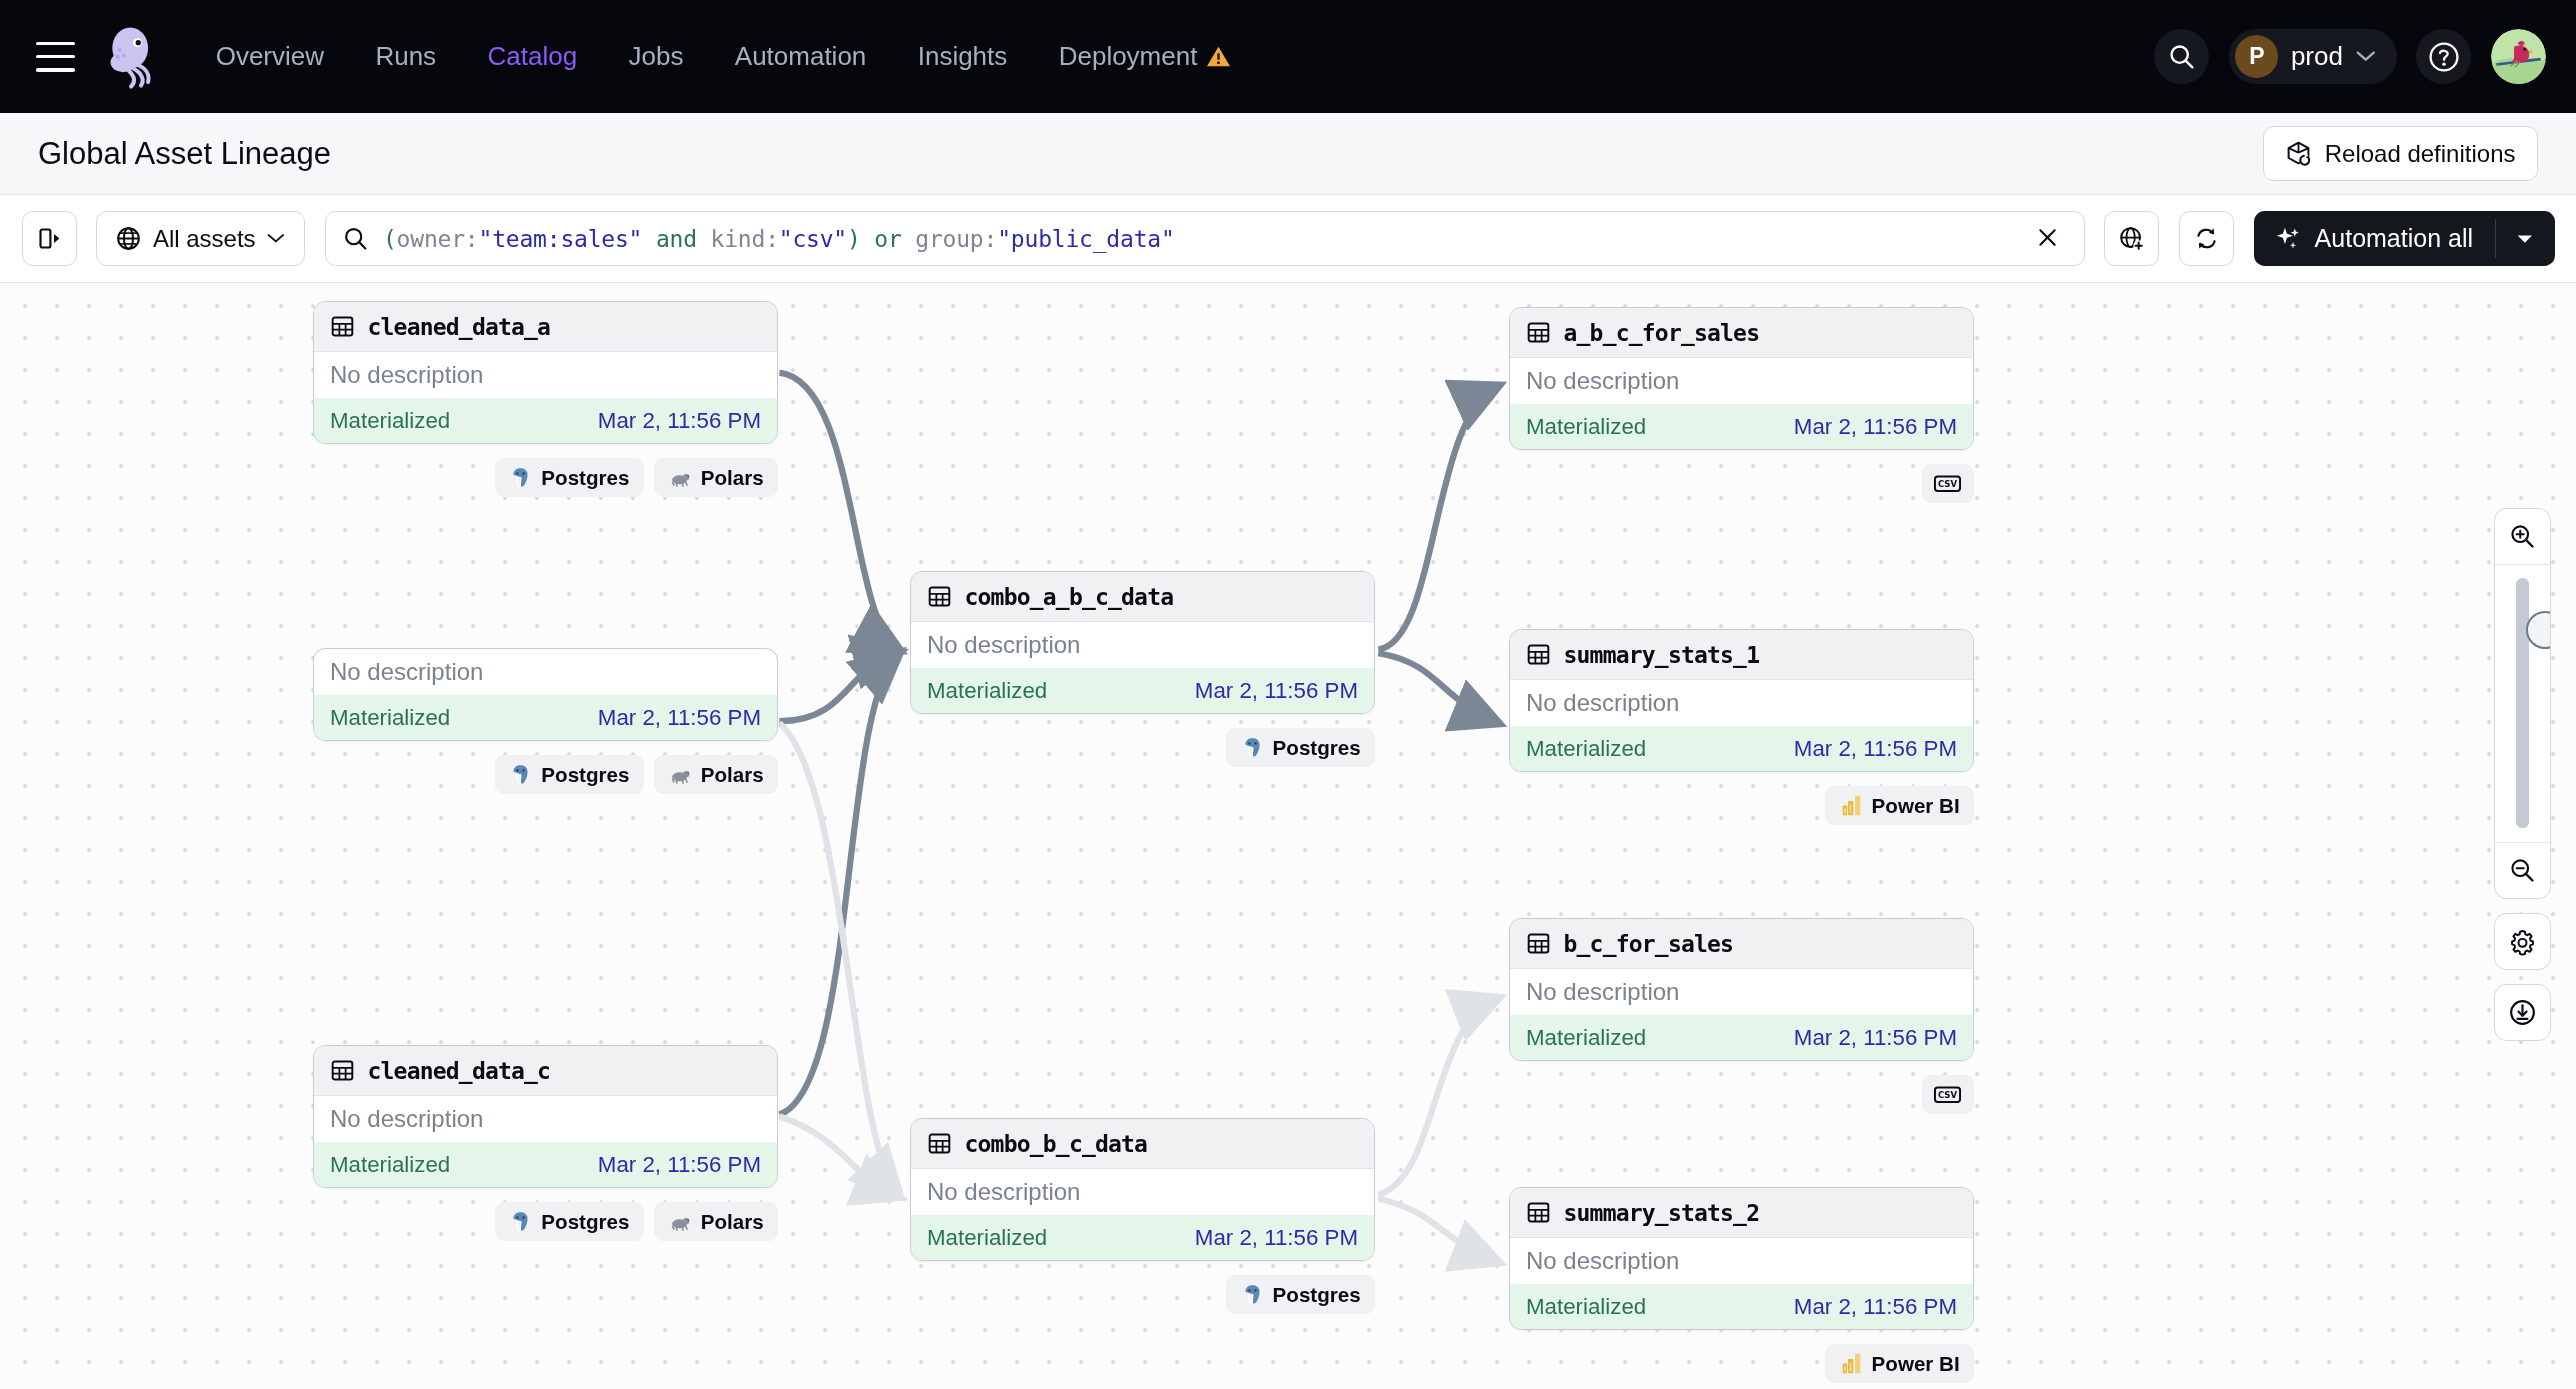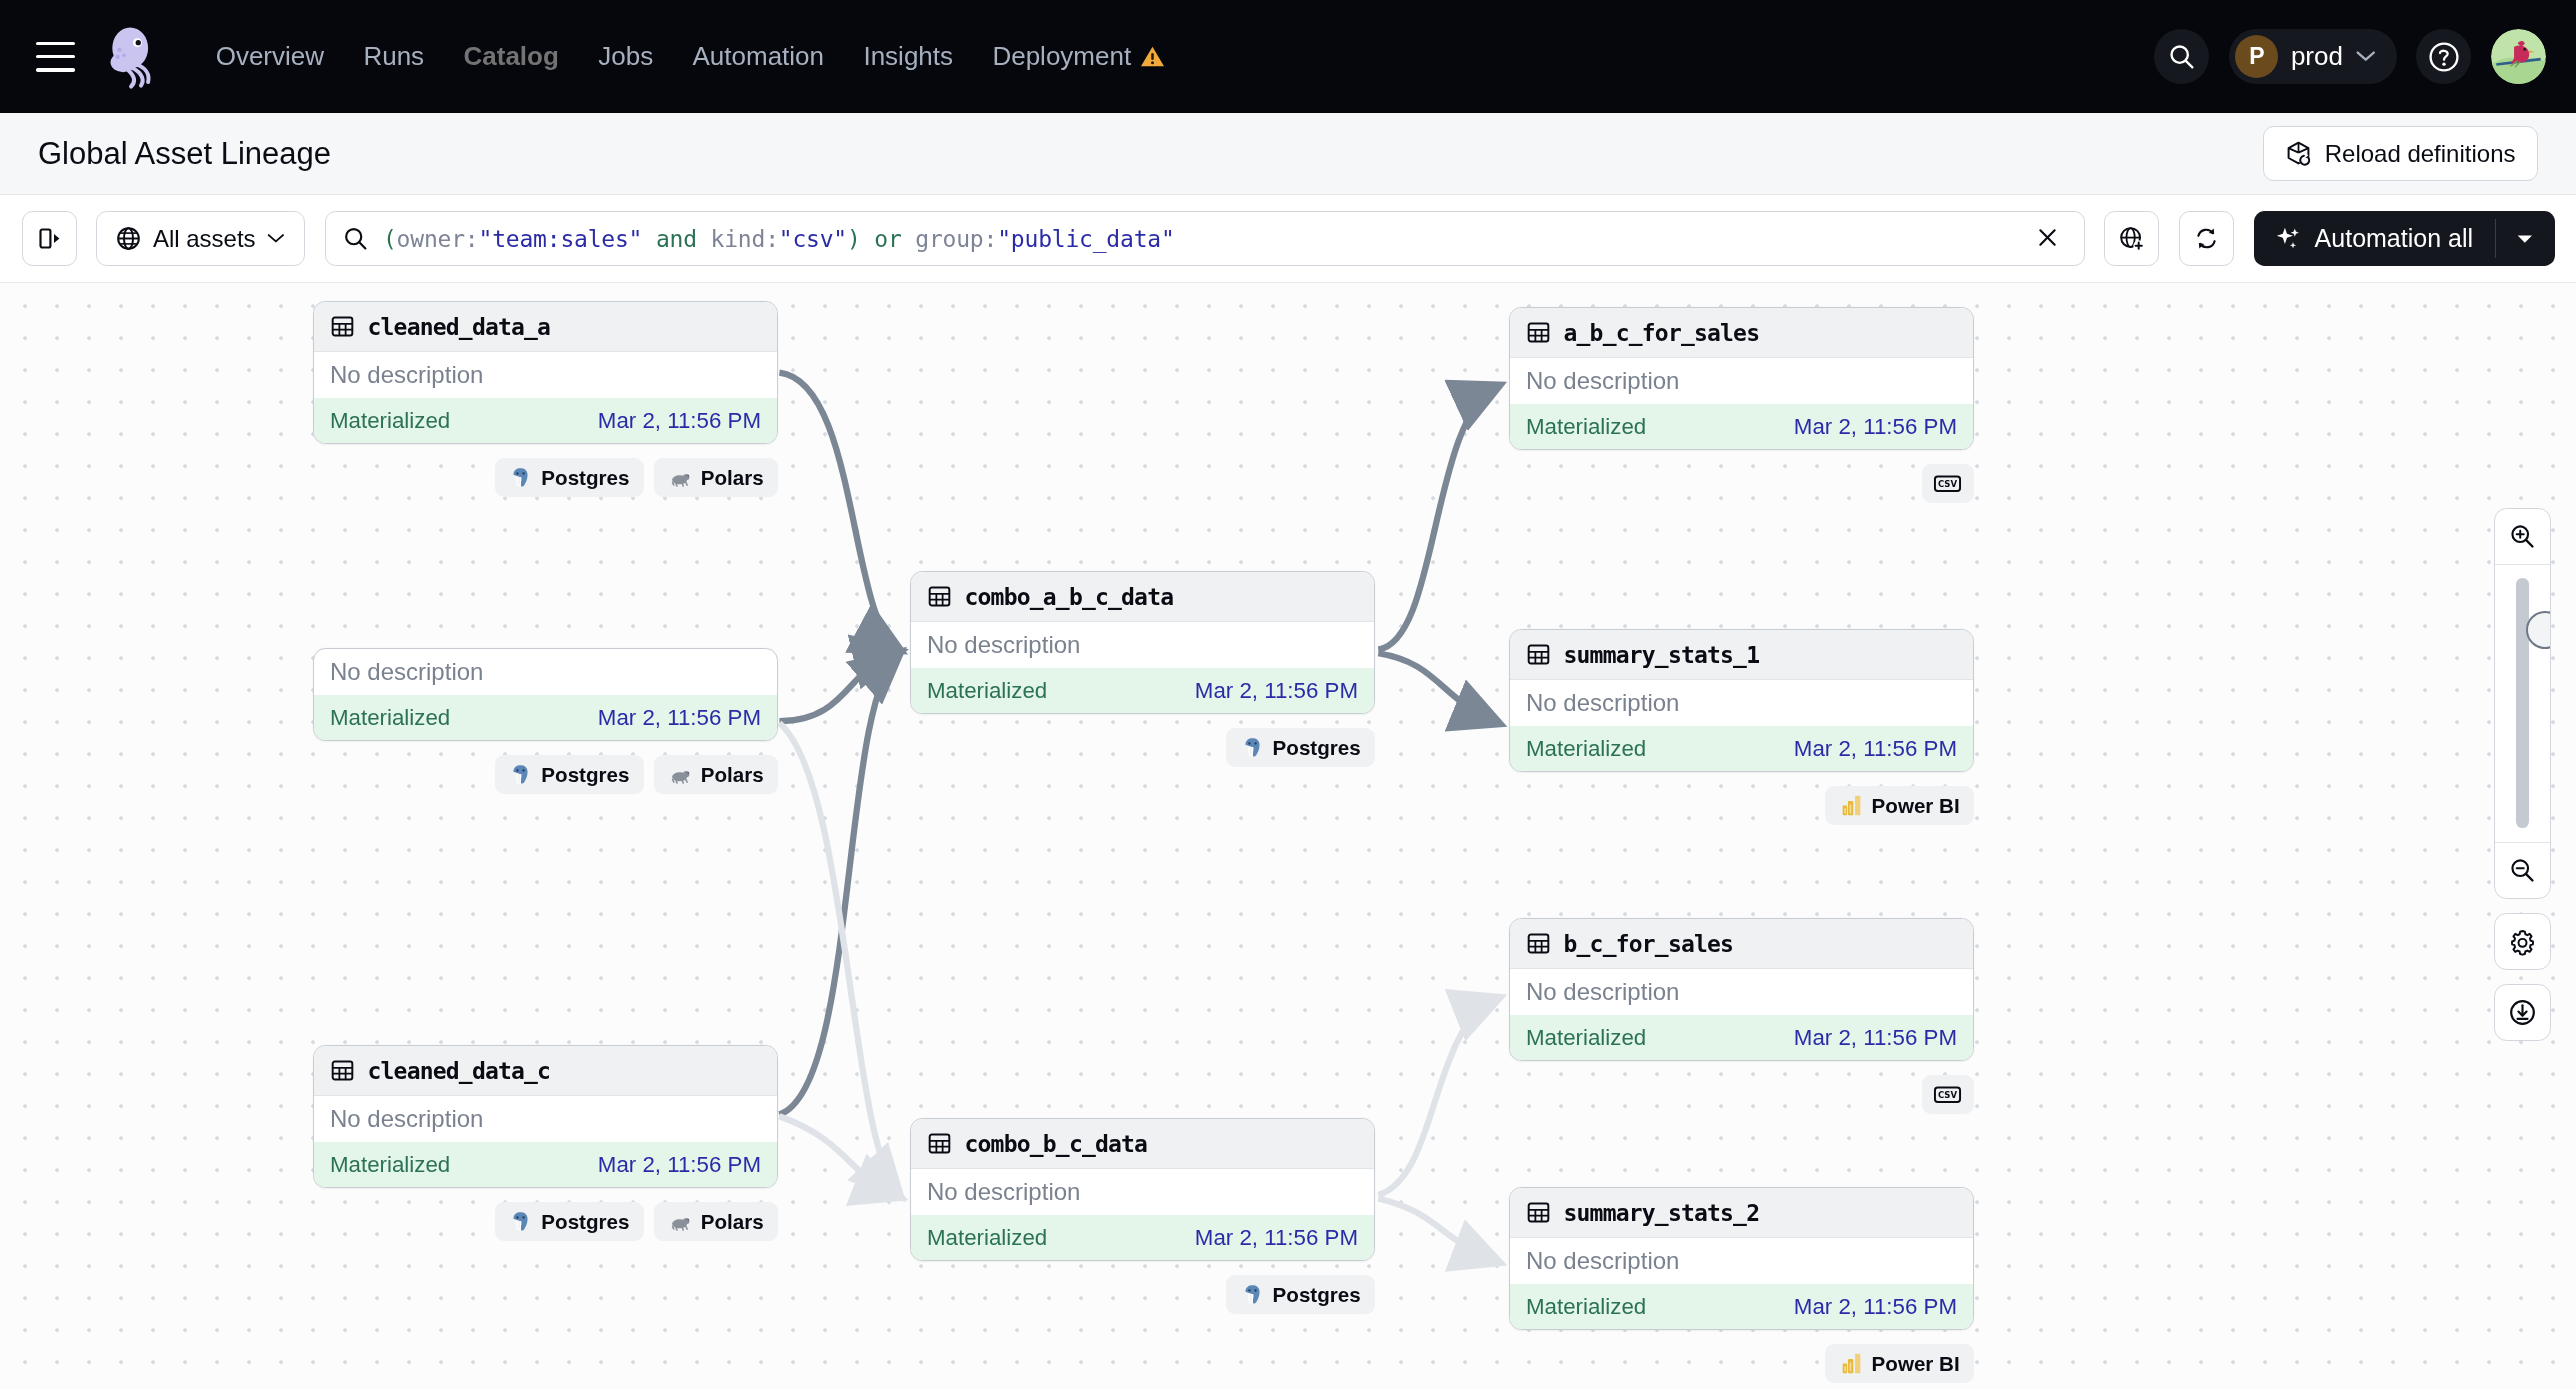--- a/index.html
+++ b/index.html
@@ -15,27 +15,27 @@
     height: 113px;
     background: #06070D;
     display: flex;
     align-items: center;
     padding: 0 36px;
     position: relative;
   }
   .hamburger { width: 39px; height: 30px; display: flex; flex-direction: column; justify-content: space-between; cursor: pointer; margin-right: 23px; }
   .hamburger span { display: block; height: 3.6px; background: #ffffff; border-radius: 1.8px; }
   .logo-wrap { width: 68px; height: 68px; margin-right: 30px; display: flex; align-items: center; justify-content: center; }
-  .nav-links { display: flex; align-items: center; gap: 0px; }
+  .nav-links { display: flex; align-items: center; gap: 12px; }
   .nav-link {
     color: #A7B0BF; font-size: 26px; font-weight: 400;
     padding: 9px 19.7px; cursor: pointer; white-space: nowrap;
     display: flex; align-items: center; gap: 9px;
   }
-  .nav-link.active { color: #737373; font-weight: 700; }
+  .nav-link.active { color: #8b5cf6; font-weight: 400; }
 
   .nav-right { position: absolute; right: 30px; top: 0; height: 113px; display: flex; align-items: center; gap: 19.7px; }
   .icon-circle {
     width: 55px; height: 55px; border-radius: 50%;
     background: #16181F; display: flex; align-items: center; justify-content: center; cursor: pointer;
   }
   .deploy-pill {
     height: 55px; border-radius: 28px; background: #16181F;
     display: flex; align-items: center; gap: 12.5px; padding: 0 19.7px 0 6.3px; cursor: pointer;
   }

